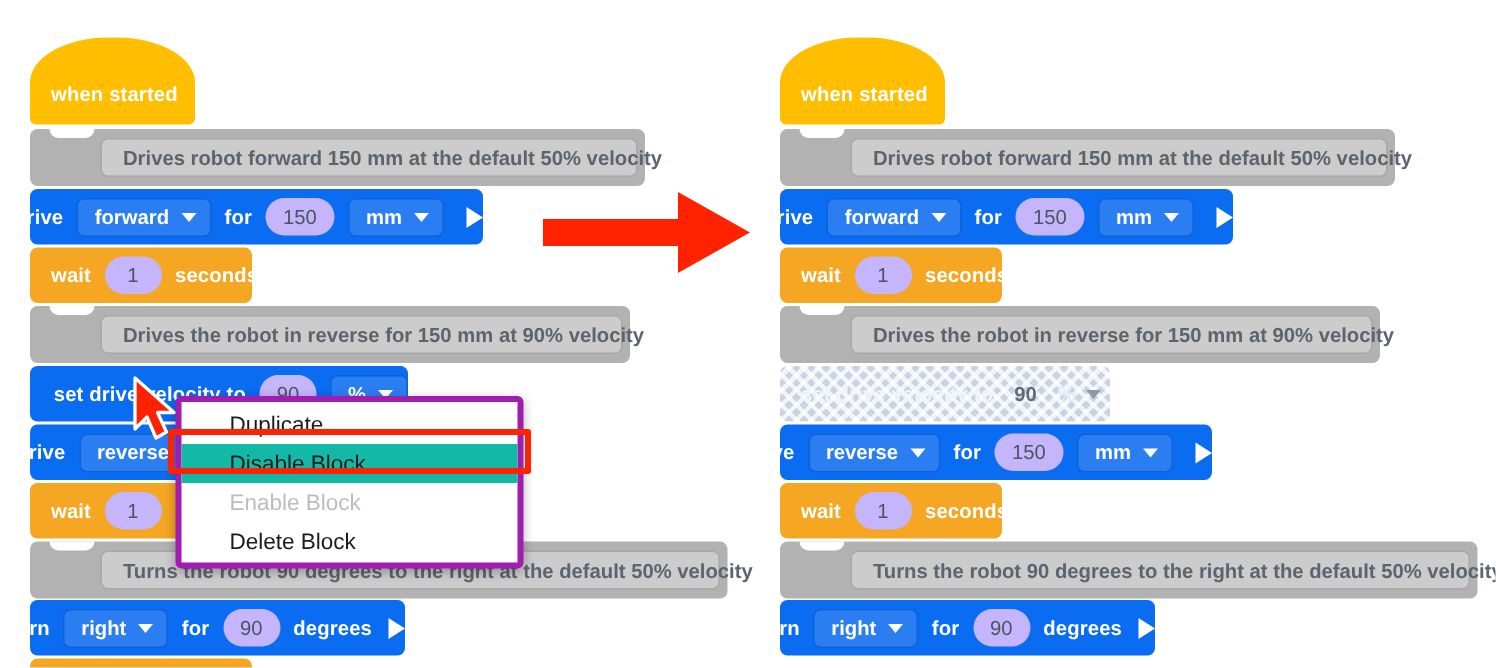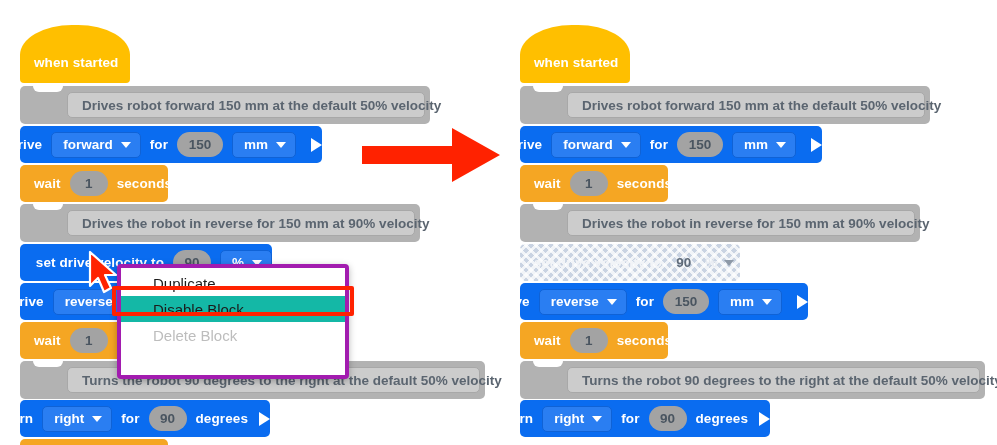--- a/index.html
+++ b/index.html
@@ -48,22 +48,22 @@
     display:inline-flex;align-items:center;gap:8px;
     background:#2a7ef2;border:1px solid #0f62d6;border-radius:5px;
     padding:4px 9px 4px 11px;height:26px;box-sizing:border-box;
     color:#fff;font-size:13.5px;font-weight:600;
   }
   .caret{width:0;height:0;border-left:5px solid transparent;border-right:5px solid transparent;border-top:6px solid #ffffff;display:inline-block;}
 
   
   .num{
     display:inline-flex;align-items:center;justify-content:center;
-    background:#a3a3a3;border-radius:14px;min-width:46px;height:25px;
-    color:#4a5560;font-size:13.5px;font-weight:700;padding:0 9px;box-sizing:border-box;
+    background:#c4b5fd;border-radius:14px;min-width:46px;height:25px;
+    color:#4a5560;font-size:13.5px;font-weight:400;padding:0 9px;box-sizing:border-box;
   }
   .num-sm{min-width:38px;}
 
   
   .play{width:0;height:0;border-top:7px solid transparent;border-bottom:7px solid transparent;border-left:11px solid #ffffff;display:inline-block;}
 
   
   .note{background:#b2b2b2;border-radius:5px;}
   .note-bubble{
     position:absolute;left:47px;top:6px;right:5px;bottom:6px;
@@ -215,21 +215,22 @@
       <span class="lbl">degrees</span>
       <i class="play" style="margin-left:2px;"></i>
     </div>
   </div>
 
   <div class="blk b-orange" style="left:20px;top:423px;width:148px;height:22px;"></div>
 
   <div id="context-menu">
     <div class="mi">Duplicate</div>
     <div class="mi sel">Disable Block</div>
-    <div class="mi dis">Delete Block</div>
+    <div class="mi dis">Enable Block</div>
+    <div class="mi">Delete Block</div>
   </div>
   <div id="menu-highlight"></div>
 
   <svg id="mouse-cursor" viewBox="0 0 34 46" xmlns="http://www.w3.org/2000/svg">
     <path d="M4,2 L4,36 L12,28 L18,42 L25,38 L19,25 L30,25 Z" fill="#ff2200" stroke="#ffffff" stroke-width="2.2" stroke-linejoin="round"></path>
   </svg>
 </div>
 
 <svg id="transition-arrow" viewBox="0 0 142 58" xmlns="http://www.w3.org/2000/svg">
   <path d="M2,20 L92,20 L92,2 L140,29 L92,56 L92,38 L2,38 Z" fill="#ff2200"></path>

